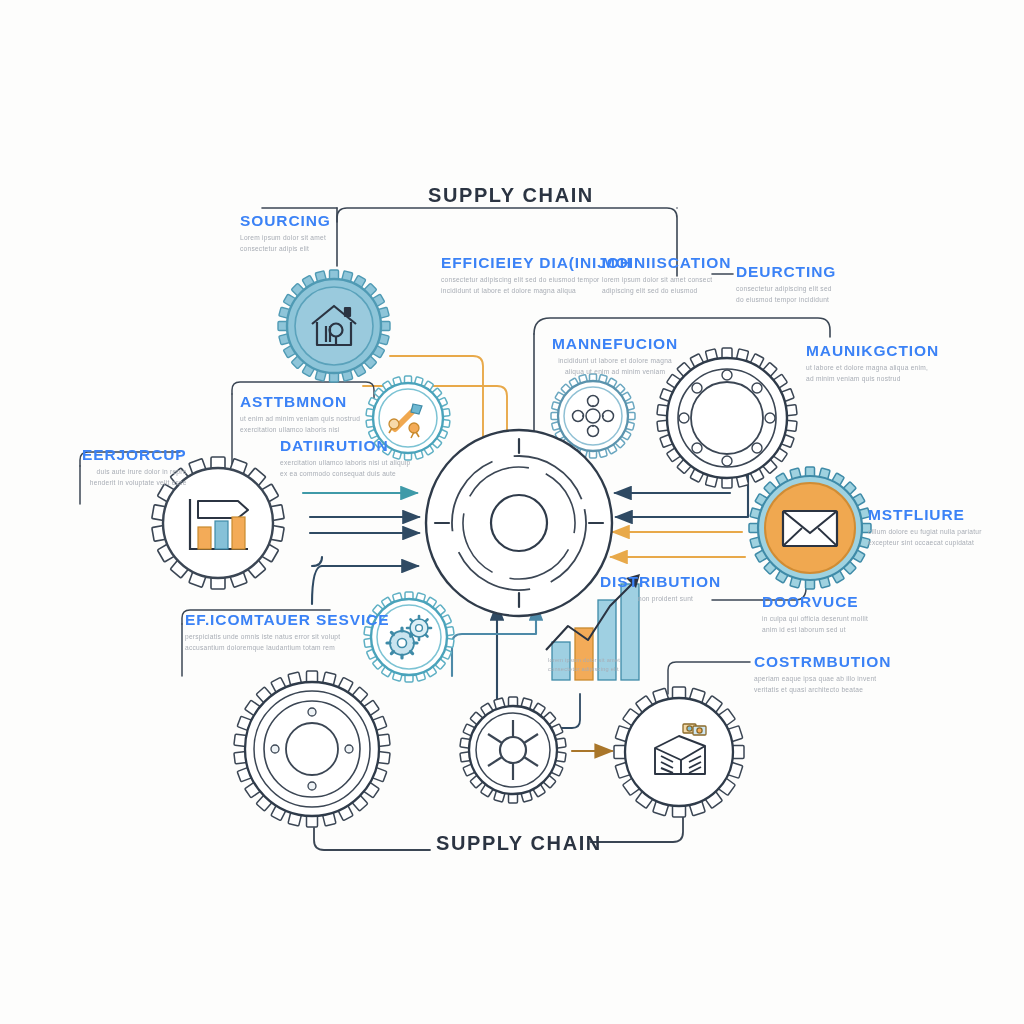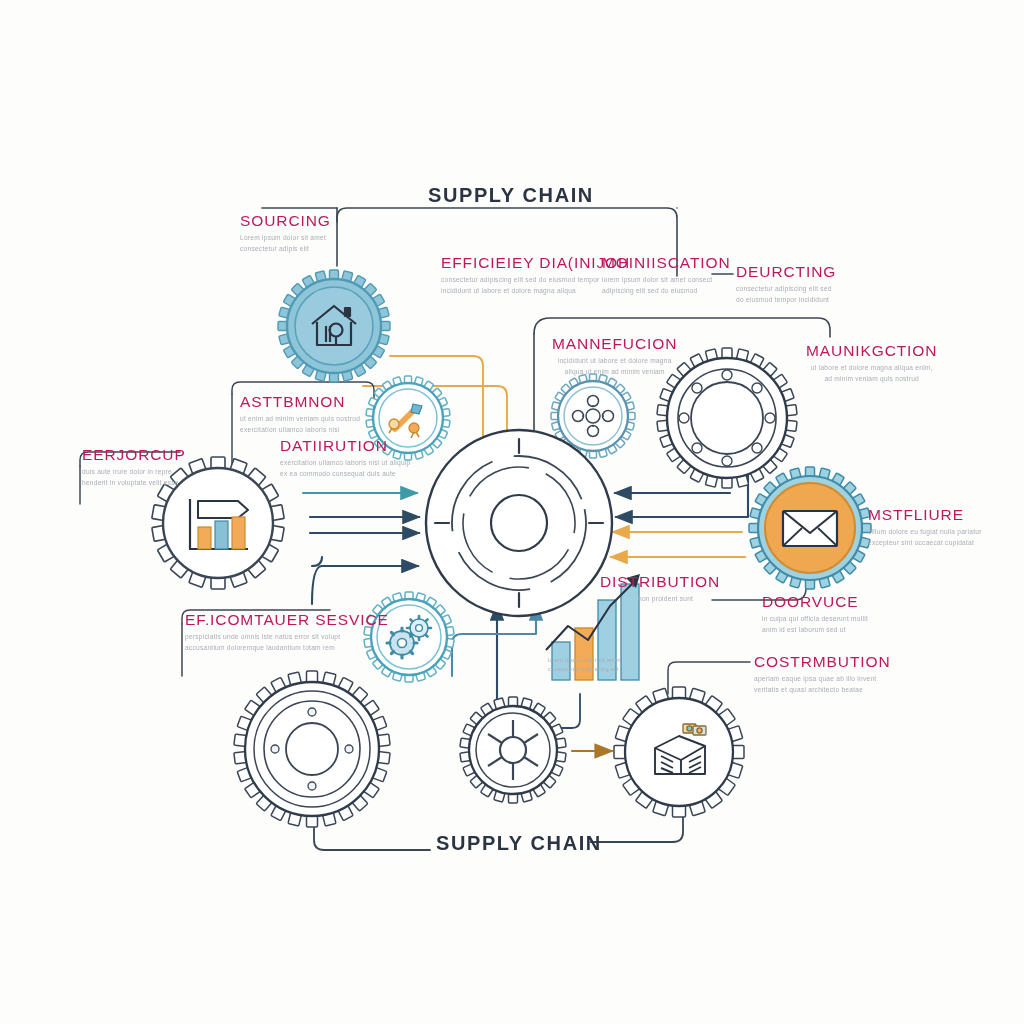--- a/index.html
+++ b/index.html
@@ -8,22 +8,22 @@
     width:1024px;height:1024px;overflow:hidden;
     font-family:"Liberation Sans","DejaVu Sans",sans-serif;
     background:#fdfdfc;
     position:relative;
   }
   #stage{position:absolute;left:0;top:4px;width:1024px;height:1024px;}
   svg.layer{position:absolute;left:0;top:0;width:1024px;height:1024px;}
 
   .lbl{position:absolute;}
   .lbl .ttl{
-    font-size:15.5px;font-weight:400;letter-spacing:0.9px;
-    color:#be185d;white-space:nowrap;line-height:1.05;
+    font-size:15.5px;font-weight:700;letter-spacing:0.9px;
+    color:#3b82f6;white-space:nowrap;line-height:1.05;
   }
   .lbl .sub{
     font-size:6.6px;line-height:1.62;color:#a8adb5;
     letter-spacing:0.25px;margin-top:4px;max-width:180px;
     filter:blur(0.35px);
   }
   .lbl.tiny .sub{font-size:5.6px;}
 
   .bigtitle{
     position:absolute;font-size:20px;font-weight:700;letter-spacing:1.6px;
@@ -583,21 +583,21 @@
     </div>
 
     <div class="lbl" style="left: 552px; top: 332px; text-align: center;">
       <div class="ttl">MANNEFUCION</div>
       <div class="sub">
           <div>incididunt ut labore et dolore magna</div>
           <div>aliqua ut enim ad minim veniam</div>
         </div>
     </div>
 
-    <div class="lbl" style="left: 806px; top: 339px; text-align: center;">
+    <div class="lbl" style="left: 806px; top: 339px;">
       <div class="ttl">MAUNIKGCTION</div>
       <div class="sub">
           <div>ut labore et dolore magna aliqua enim,</div>
           <div>ad minim veniam quis nostrud</div>
         </div>
     </div>
 
     <div class="lbl" style="left: 240px; top: 390px;">
       <div class="ttl">ASTTBMNON</div>
       <div class="sub">
@@ -607,21 +607,21 @@
     </div>
 
     <div class="lbl" style="left: 280px; top: 434px;">
       <div class="ttl">DATIIRUTION</div>
       <div class="sub">
           <div>exercitation ullamco laboris nisi ut aliquip</div>
           <div>ex ea commodo consequat duis aute</div>
         </div>
     </div>
 
-    <div class="lbl" style="left: 82px; top: 443px;">
+    <div class="lbl" style="left: 82px; top: 443px; text-align: right;">
       <div class="ttl">EERJORCUP</div>
       <div class="sub">
           <div>duis aute irure dolor in repre</div>
           <div>henderit in voluptate velit esse</div>
         </div>
     </div>
 
     <div class="lbl" style="left: 868px; top: 503px;">
       <div class="ttl">MSTFLIURE</div>
       <div class="sub">

